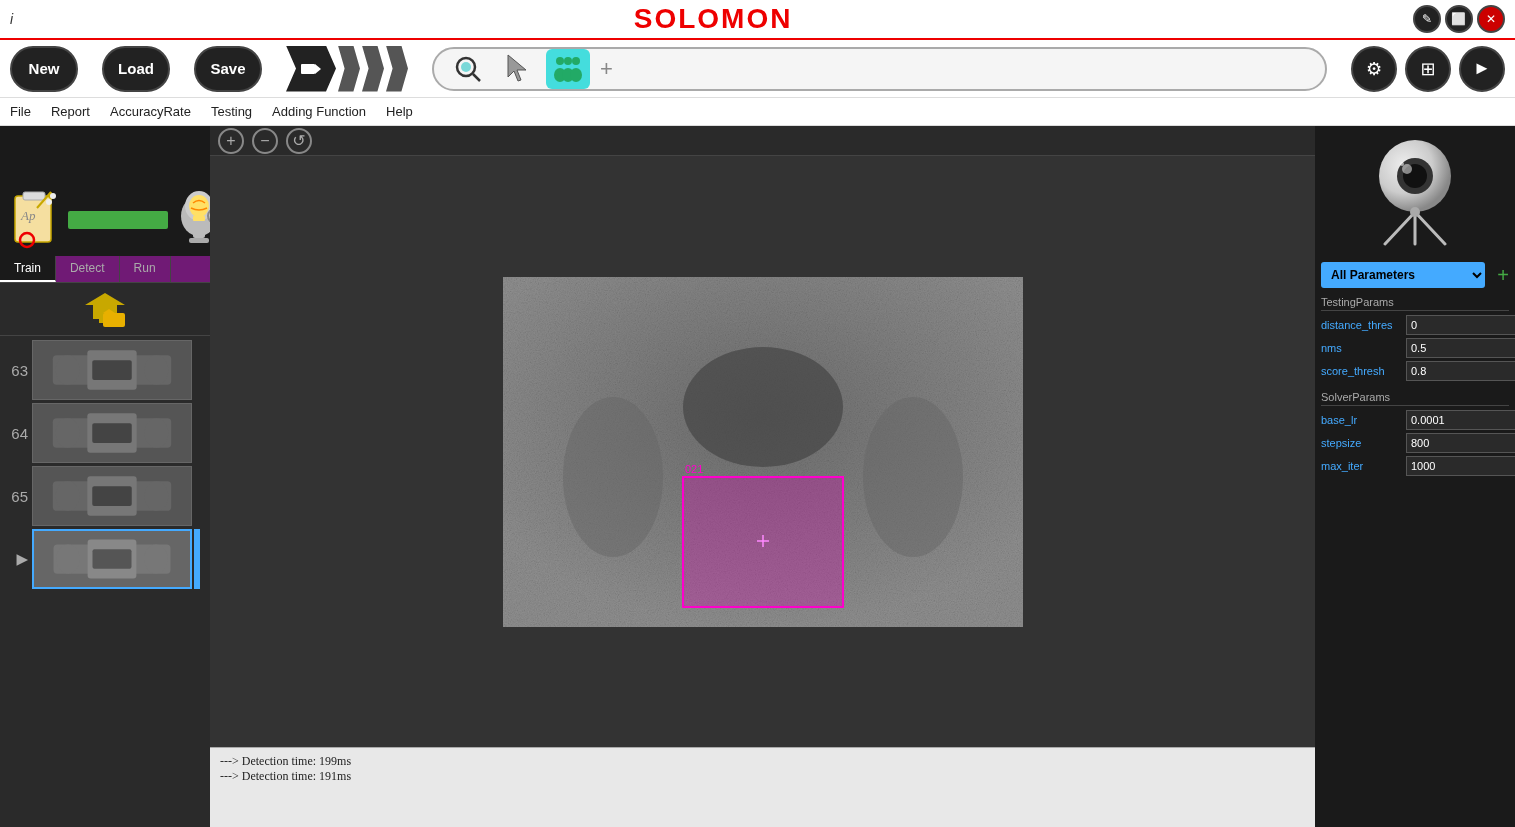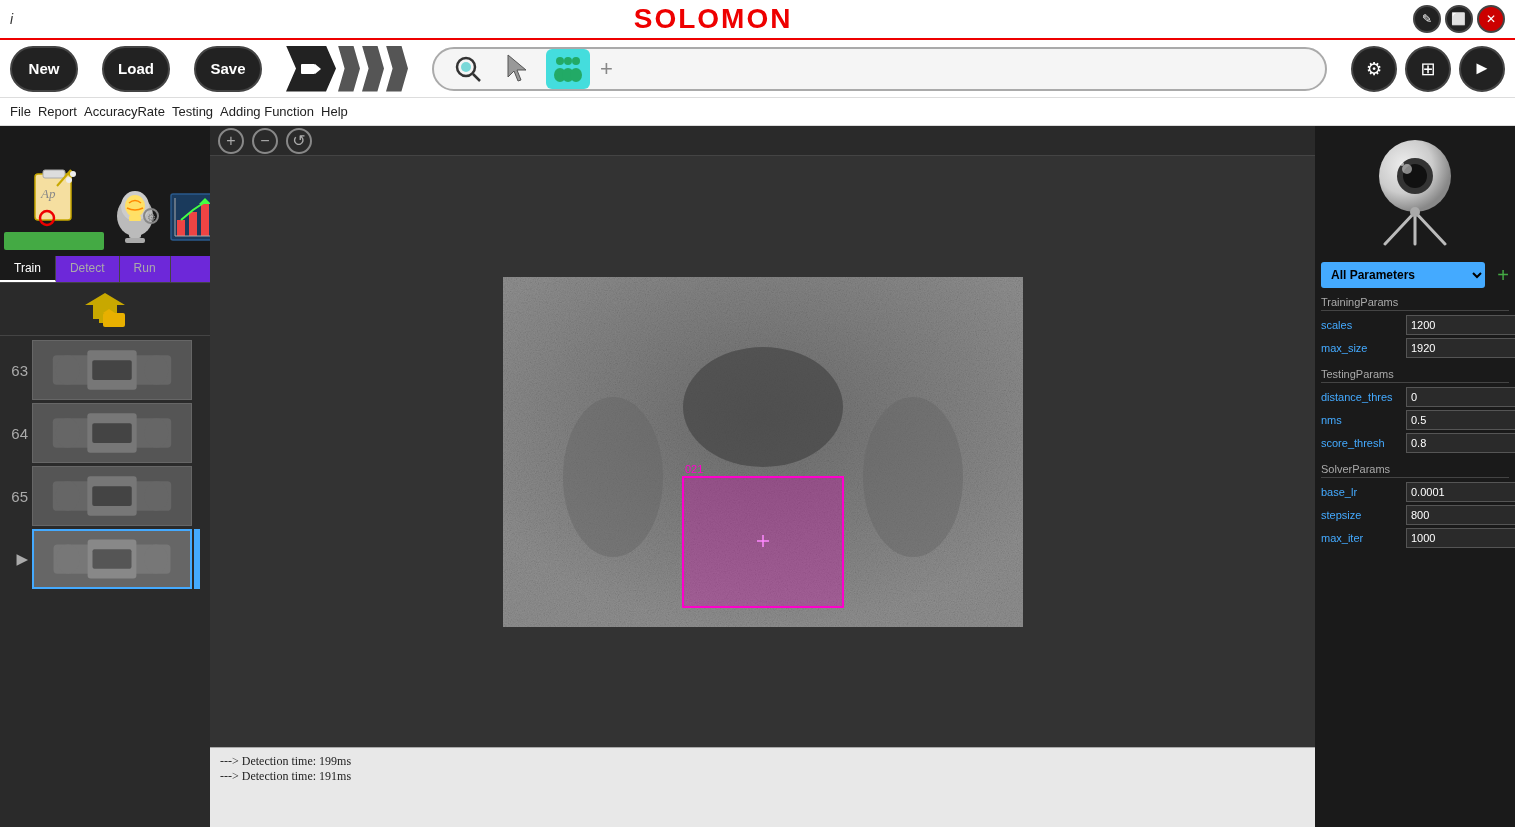--- a/index.html
+++ b/index.html
@@ -67,48 +67,48 @@
       font-size: 18px; cursor: pointer;
     }
 
     
     #menubar {
       background: #fff;
       height: 28px;
       display: flex;
       align-items: center;
       padding: 0 10px;
-      gap: 7px;
+      gap: 20px;
       border-bottom: 1px solid #ddd;
     }
     .menu-item { font-size: 13px; color: #222; cursor: pointer; }
 
     
     #main {
       display: flex;
       height: calc(827px - 40px - 58px - 28px);
       background: #1a1a1a;
     }
 
     
     #left-panel {
       width: 210px; background: #1a1a1a; display: flex; flex-direction: column;
     }
     #workflow-icons {
       display: flex; justify-content: space-around; align-items: flex-end;
       padding: 10px 4px 6px 4px; min-height: 130px;
     }
-    .wf-icon { display: flex; flex-direction: column; align-items: center; gap: 4px; }
+    .wf-icon { display: flex; align-items: center; gap: 4px; }
     .wf-icon-img { width: 60px; height: 60px; display: flex; align-items: center; justify-content: center; font-size: 36px; }
     .wf-progress { width: 100px; height: 18px; background: #333; border-radius: 2px; overflow: hidden; }
     .wf-progress-bar { height: 100%; background: #4a4; }
 
     
     #tab-bar {
-      display: flex; border-bottom: 1px solid #444; background: #6d28d9; text-align: right;
+      display: flex; border-bottom: 1px solid #444; background: #701a75; text-align: right;
     }
     .tab {
       padding: 5px 14px; font-size: 12px; color: #aaa; cursor: pointer; border-right: 1px solid #444;
     }
     .tab.active { color: #fff; background: #1a1a1a; border-bottom: 2px solid #fff; }
 
     
     #image-list {
       flex: 1; overflow-y: auto; background: #2a2a2a; padding: 4px;
     }
@@ -527,31 +527,20 @@
 
     <div id="param-area">
 
       <div class="param-dropdown-row">
         <select class="param-dropdown">
           <option>All Parameters</option>
         </select>
         <span class="add-param-btn">+</span>
       </div>
 
-      <div class="param-section">
-        <div class="param-section-title">TrainingParams</div>
-        <div class="param-row">
-          <span class="param-label">scales</span>
-          <input class="param-input" value="1200" style="">
-        </div>
-        <div class="param-row">
-          <span class="param-label">max_size</span>
-          <input class="param-input" value="1920" style="">
-        </div>
-      </div>
 
       <div class="param-section">
         <div class="param-section-title">TestingParams</div>
         <div class="param-row">
           <span class="param-label">distance_thres</span>
           <input class="param-input" value="0" style="">
         </div>
         <div class="param-row">
           <span class="param-label">nms</span>
           <input class="param-input" value="0.5" style="">

